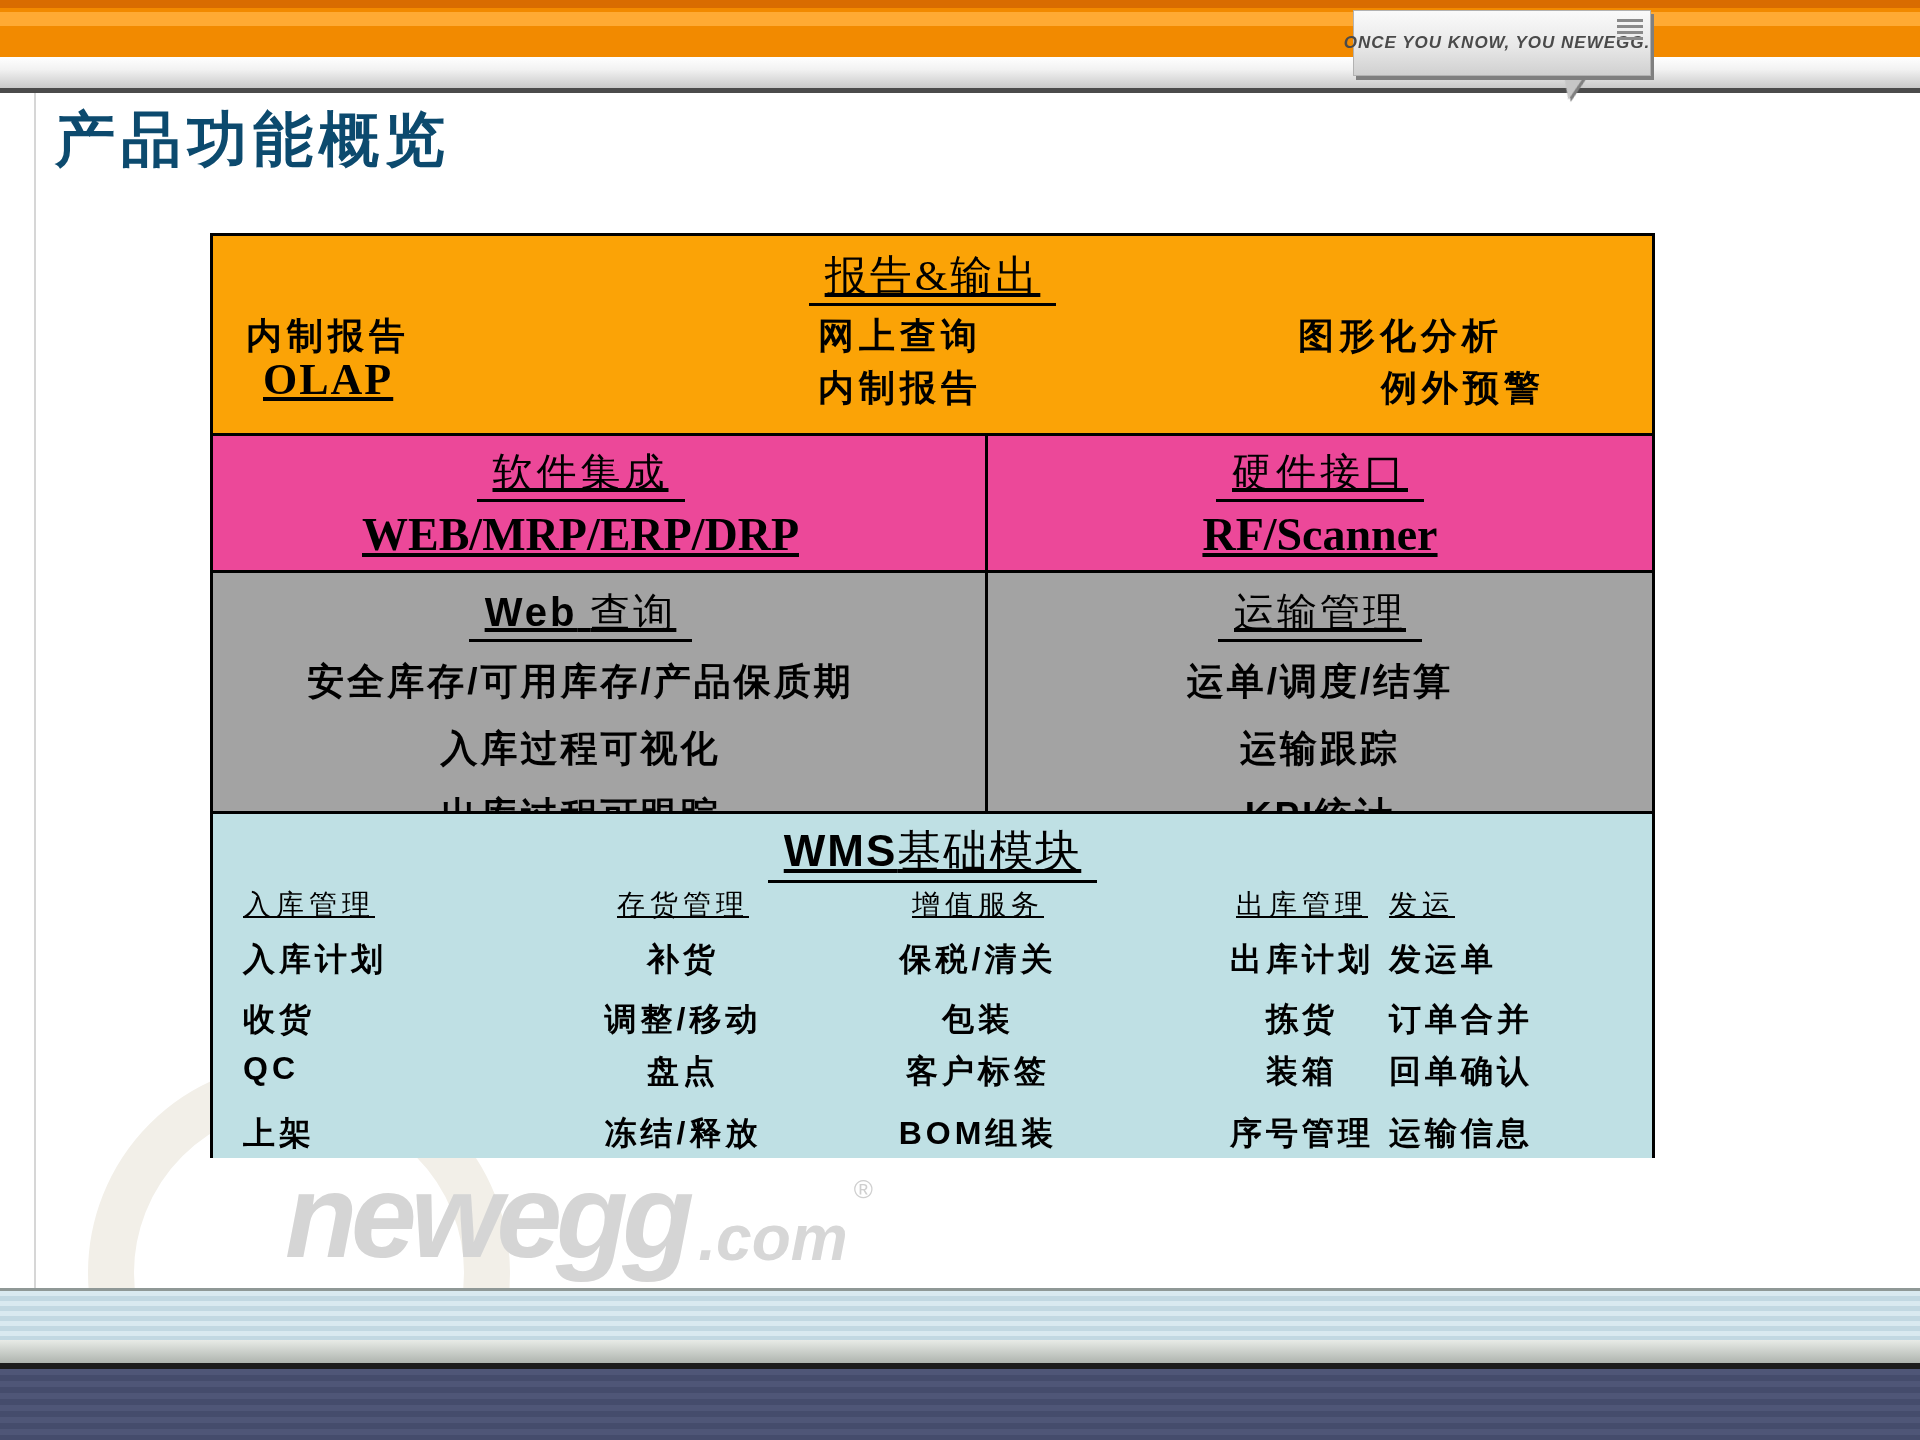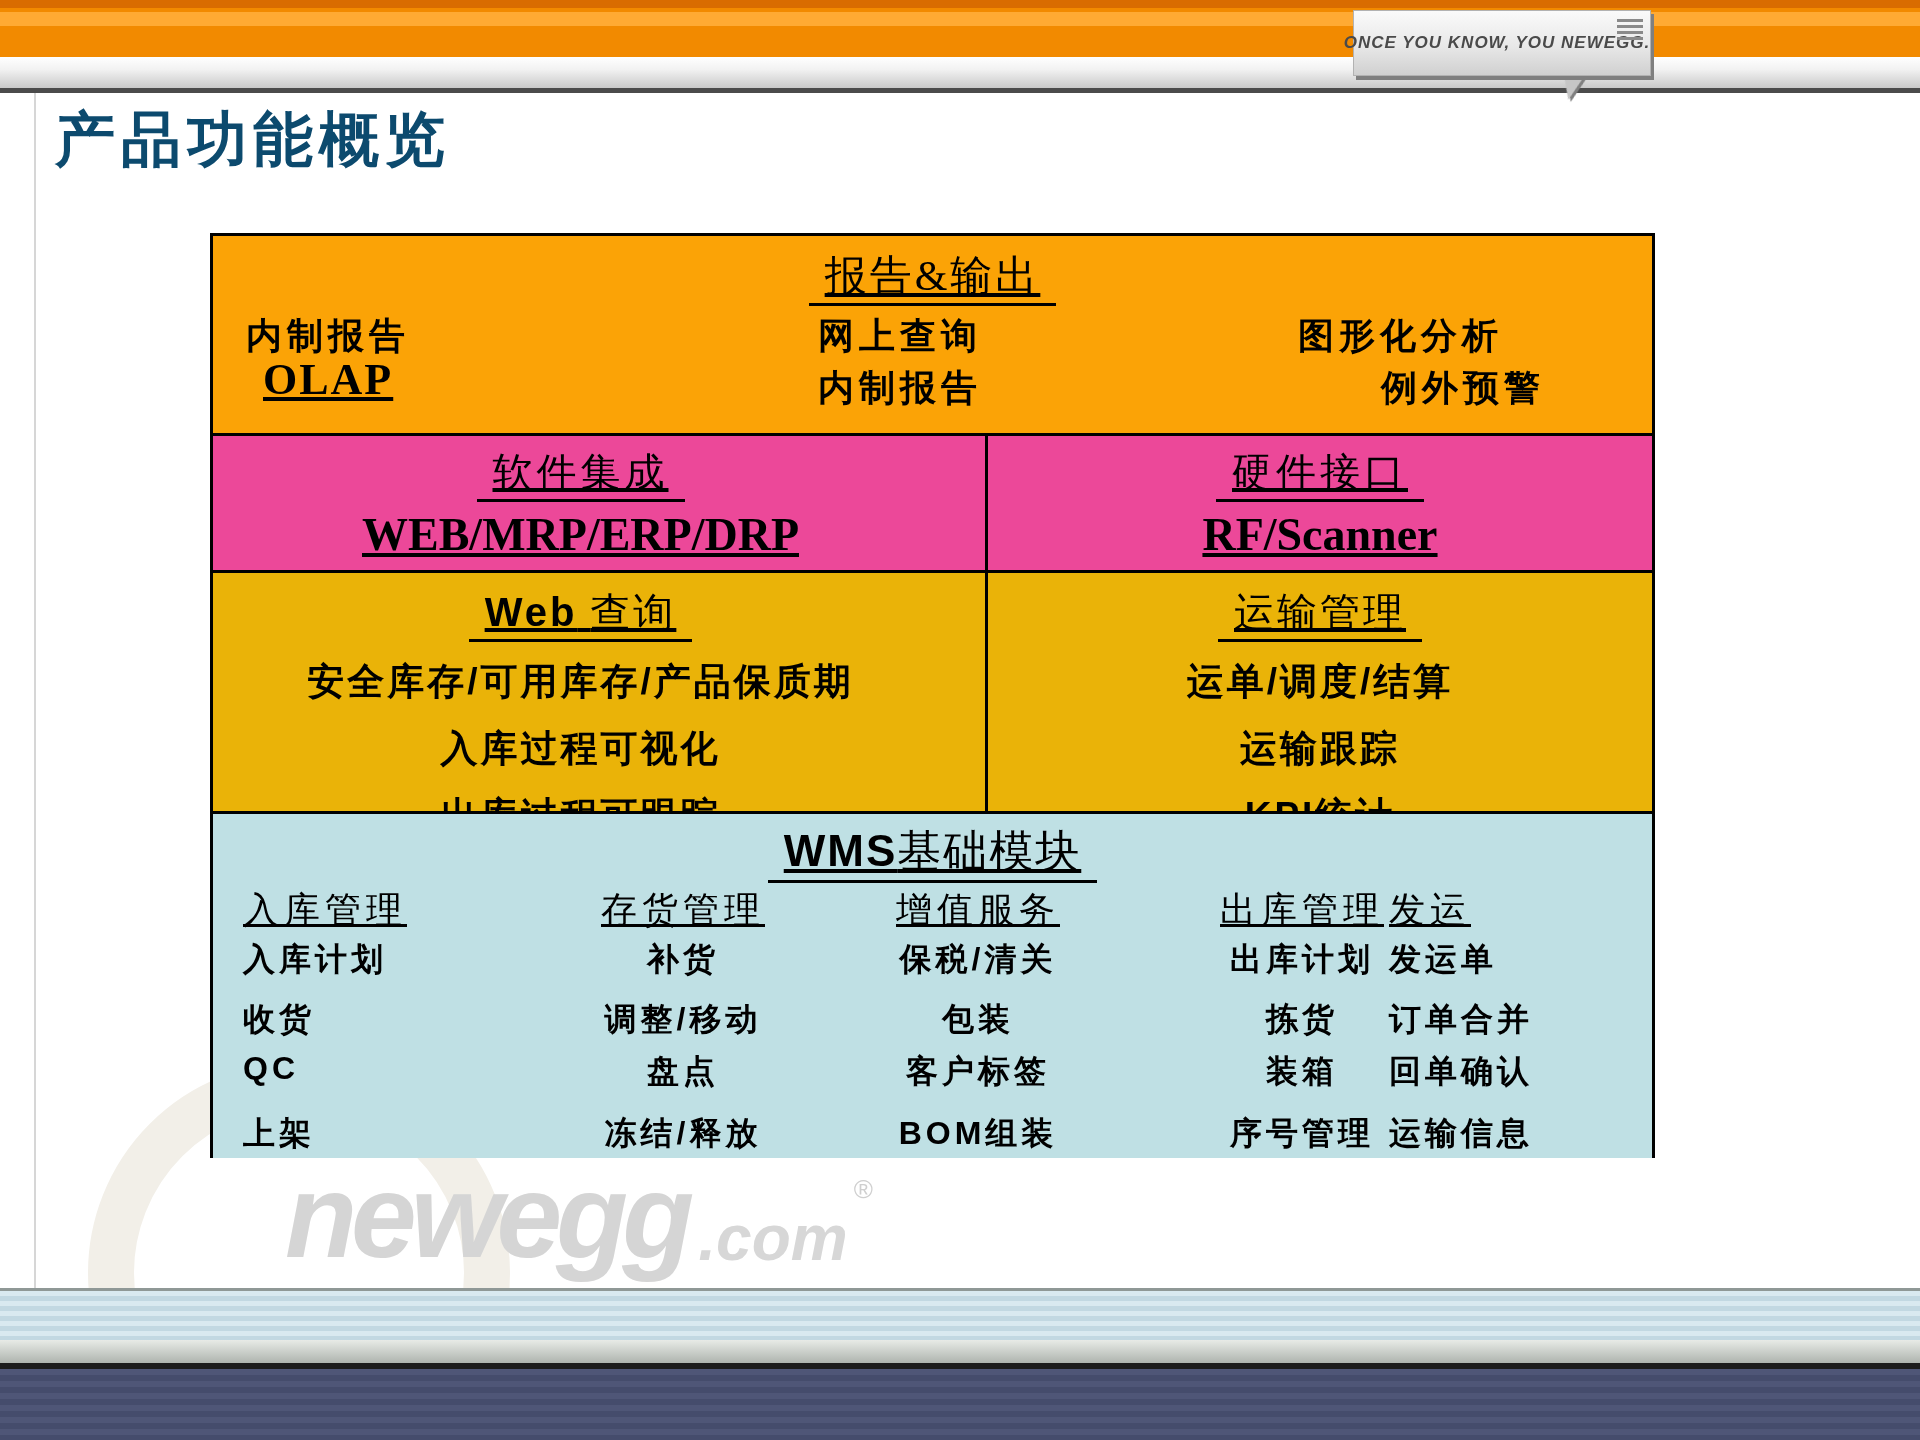--- a/index.html
+++ b/index.html
@@ -27,21 +27,21 @@
 
   .title{position:absolute;left:55px;top:100px;margin:0;font-size:60px;font-weight:800;
          letter-spacing:6px;color:#0c4a6e;font-family:"Liberation Sans","DejaVu Sans",sans-serif;}
 
   
   .ftable{position:absolute;left:210px;top:233px;width:1445px;height:925px;
           border:3px solid #000;box-sizing:border-box;z-index:4;}
   .trow{position:absolute;left:0;right:0;box-sizing:border-box;}
   .row1{top:0;height:197px;background:#fba306;}
   .row2{top:197px;height:137px;background:#ec4899;border-top:3px solid #000;}
-  .row3{top:334px;height:290px;background:#eab308;border-top:3px solid #000;}
+  .row3{top:334px;height:290px;background:#a3a3a3;border-top:3px solid #000;}
   .row4{top:575px;height:347px;background:#bfe0e4;border-top:3px solid #000;}
   .cell{position:absolute;top:0;bottom:0;display:flex;flex-direction:column;align-items:center;box-sizing:border-box;}
   .cell-l{left:0;width:735px;}
   .cell-r{left:772px;right:0;border-left:3px solid #000;}
 
   .serif{font-family:"Liberation Serif","DejaVu Serif",serif;text-decoration:underline;}
   .brush{font-family:"Liberation Sans","DejaVu Sans",sans-serif;font-weight:700;}
   .u{border-bottom:3px solid #000;padding:0 16px 4px;}
 
   .sec-title{width:100%;text-align:center;font-size:42px;font-weight:400;letter-spacing:3px;}
@@ -54,21 +54,21 @@
   .t40{font-size:40px;letter-spacing:4px;}
   .sub46{font-size:46px;font-weight:700;letter-spacing:0;margin-top:8px;}
 
   .row3 .cell{padding-top:12px;}
   .row3 .line-title{font-size:40px;letter-spacing:3px;}
   .row3 .itm{font-size:37px;letter-spacing:3px;margin-top:17px;white-space:nowrap;}
   .en-bold{font-family:"Liberation Sans","DejaVu Sans",sans-serif;font-weight:800;}
 
   .row4-title{position:absolute;top:8px;left:0;right:0;text-align:center;font-size:44px;letter-spacing:2px;}
   .wcol{position:absolute;top:64px;height:283px;}
-  .wcol .hline{position:absolute;top:8px;width:100%;font-size:36px;letter-spacing:5px;white-space:nowrap;}
+  .wcol .hline{position:absolute;top:8px;width:100%;font-size:28px;letter-spacing:5px;white-space:nowrap;}
   .wcol .i0{top:60px;} .wcol .i1{top:120px;} .wcol .i2{top:172px;} .wcol .i3{top:234px;}
   .wcol .iline{position:absolute;width:100%;font-size:32px;letter-spacing:4px;white-space:nowrap;}
   .c1{left:30px;width:286px;text-align:left;}
   .c2{left:320px;width:300px;text-align:center;}
   .c3{left:612px;width:306px;text-align:center;}
   .c4{left:936px;width:306px;text-align:center;}
   .c5{left:1176px;width:262px;text-align:left;}
 
   
   .swoosh{position:absolute;left:88px;top:1062px;width:330px;height:330px;border-radius:50%;

